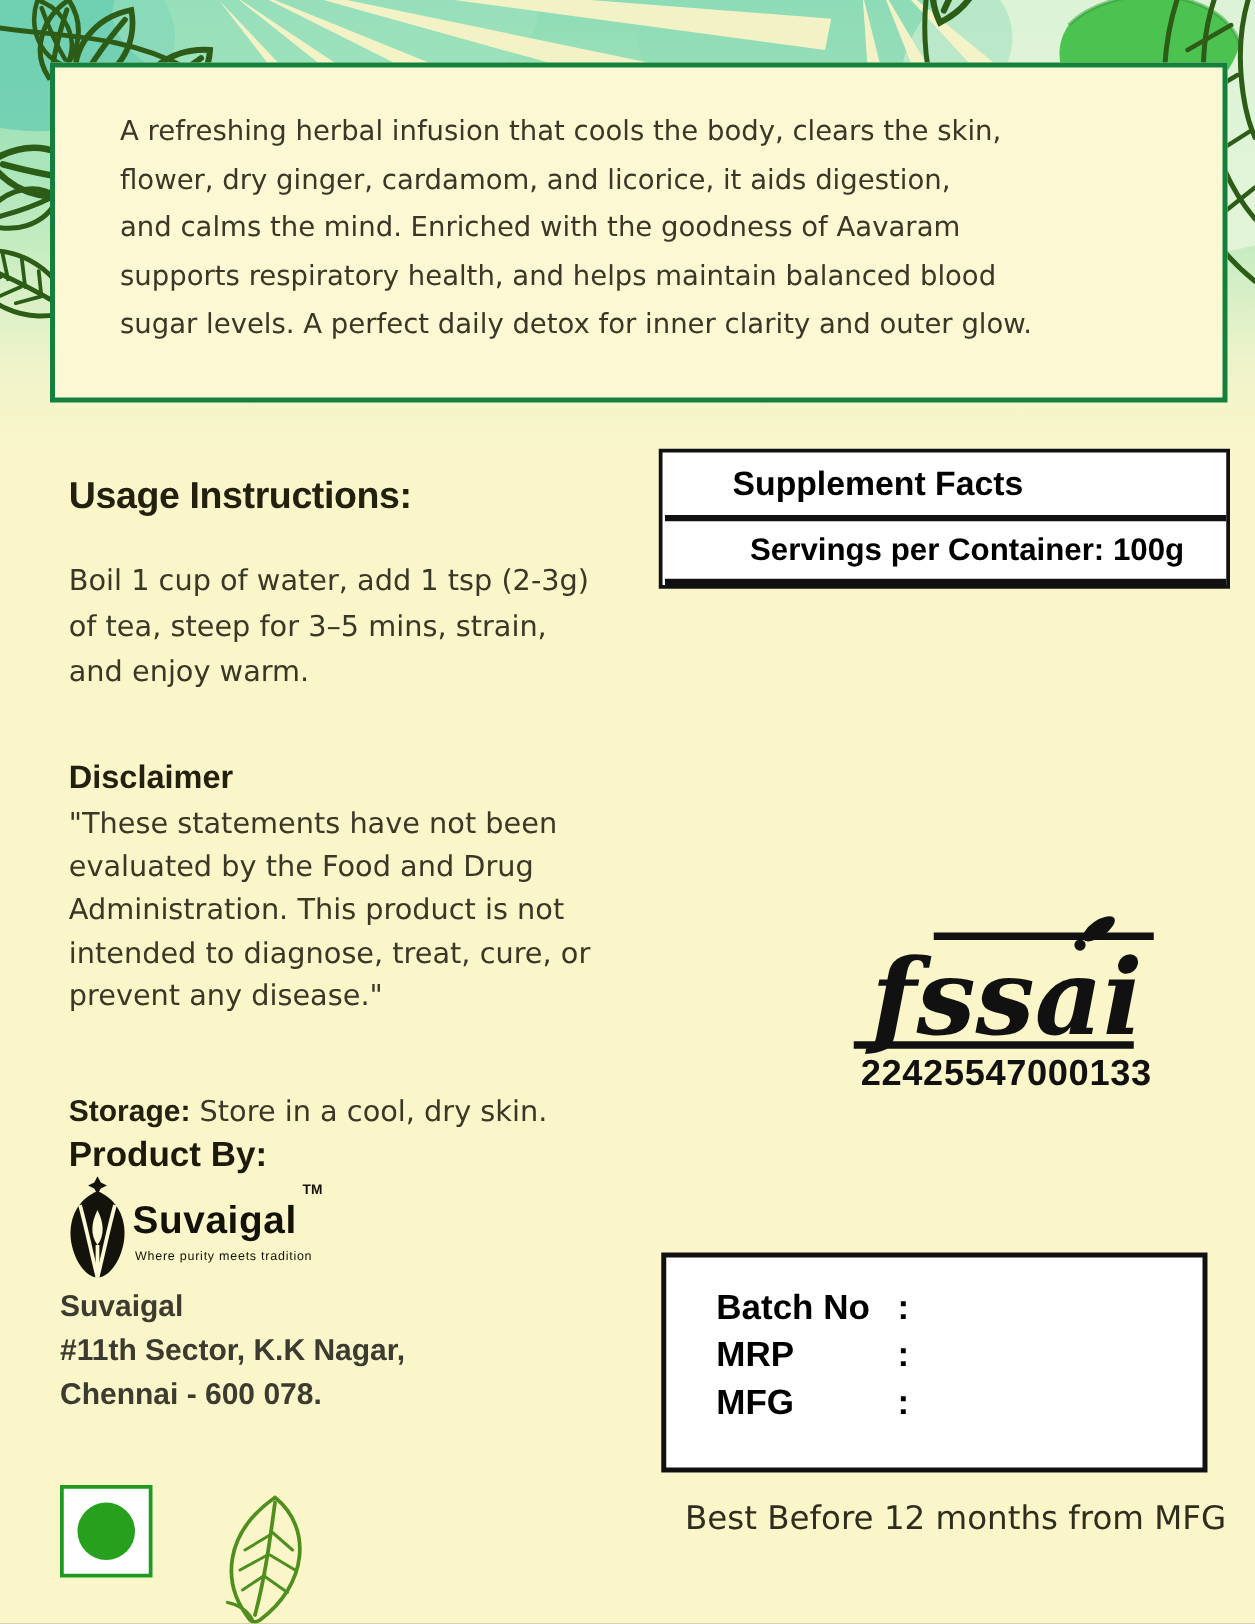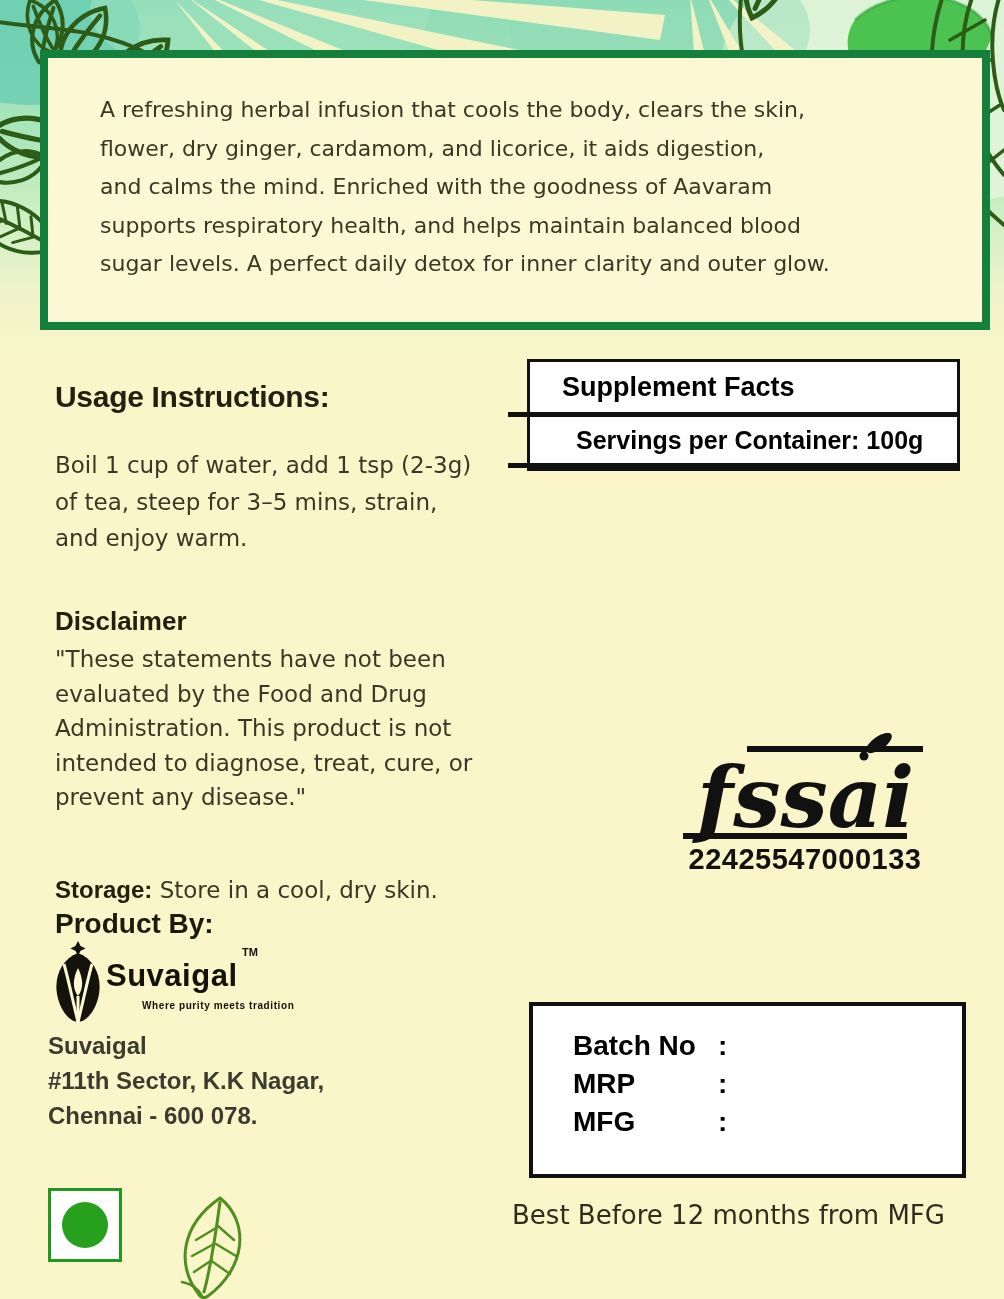--- a/index.html
+++ b/index.html
@@ -8,59 +8,59 @@
     position:relative;width:1004px;height:1299px;margin:0 auto;
     background:#faf6c9;overflow:hidden;
     font-family:"Liberation Sans",sans-serif;color:#35321f;
   }
   .abs{position:absolute;}
   .tl{white-space:nowrap;}
   .body-txt{font-family:"DejaVu Sans",sans-serif;color:#3a3726;}
   
   .desc-box{
     left:40px;top:50px;width:866px;height:231px;
-    background:#fcf8d3;border:8px solid #15803d;
+    background:#fcf8d3;border:4px solid #15803d;
     padding:33px 16px 0 52px;
   }
   .desc-box .tl{font-size:22px;line-height:38.5px;}
   
   .usage-head{left:55px;top:380px;font-size:30px;font-weight:bold;color:#22200f;letter-spacing:-0.3px;}
   .usage-body{left:55px;top:447px;font-size:23px;line-height:36.5px;}
   .disc-head{left:55px;top:606px;font-size:26px;font-weight:bold;color:#22200f;}
   .disc-body{left:55px;top:642px;font-size:23px;line-height:34.5px;}
   .storage-line{left:55px;top:876px;font-size:23px;}
   .storage-line b{font-family:"Liberation Sans",sans-serif;font-size:24px;color:#22200f;}
   .prodby{left:55px;top:908px;font-size:28px;font-weight:bold;color:#1c1a0c;}
   .brand-name{left:106px;top:958px;font-size:31px;font-weight:bold;color:#121209;letter-spacing:0.5px;}
   .brand-tm{left:242px;top:946px;font-size:11px;font-weight:bold;color:#121209;}
-  .brand-tag{left:108px;top:1000px;font-size:10px;font-weight:bold;color:#121209;letter-spacing:0.6px;margin-left:34px;}
+  .brand-tag{left:108px;top:1000px;font-size:10px;font-weight:normal;color:#121209;letter-spacing:0.6px;}
   .address{left:48px;top:1028px;font-size:24px;font-weight:bold;color:#3b3b30;line-height:35px;}
   
   .veg{left:48px;top:1188px;width:68px;height:68px;background:#fff;border:3px solid #1f9a1f;
        display:flex;align-items:center;justify-content:center;}
   .veg-dot{width:46px;height:46px;border-radius:50%;background:#27a11d;}
   
-  .supp{left:527px;top:359px;width:427px;background:#fff;border:3px solid #111;}
+  .supp{left:527px;top:359px;width:427px;background:#fff;border:3px solid #111;padding-left:24px;}
   .supp-row1{height:50px;display:flex;align-items:center;padding-left:32px;
              font-size:27px;font-weight:bold;color:#000;}
   .supp-row2{height:46px;display:flex;align-items:center;padding-left:30px;
              font-size:25px;font-weight:bold;color:#000;margin-left:16px;}
   .supp-div{position:relative;left:-22px;width:calc(100% + 22px);height:5px;background:#111;}
   .supp-body{padding:14px 20px 24px 30px;}
   .supp-ing-head{font-size:25px;font-weight:bold;color:#000;margin-bottom:8px;}
   .supp-body .tl{font-size:24px;line-height:37px;color:#1c1a10;}
   
   .fssai-wrap{left:655px;top:733px;width:300px;}
   .fssai-num{left:655px;top:843px;width:300px;text-align:center;font-size:29px;font-weight:bold;color:#111;letter-spacing:0.5px;}
   
   .batch{left:529px;top:1002px;width:389px;height:144px;background:#fff;border:4px solid #111;
          padding:24px 0 0 40px;}
   .batch-row{height:38px;font-size:28px;font-weight:bold;color:#000;}
   .batch-label{display:inline-block;width:145px;}
-  .best-before{left:512px;top:1200px;width:429px;text-align:center;font-size:26px;color:#2f2d1d;}
+  .best-before{left:548px;top:1200px;width:429px;text-align:center;font-size:26px;color:#2f2d1d;}
   svg{display:block;}
 </style>
 </head>
 <body>
 
 <div class="page">
 
   <svg class="abs" style="left:0;top:0" width="1004" height="360" viewBox="0 0 1004 360">
     <defs>
       <linearGradient id="g1" x1="0" y1="0" x2="0" y2="1">

